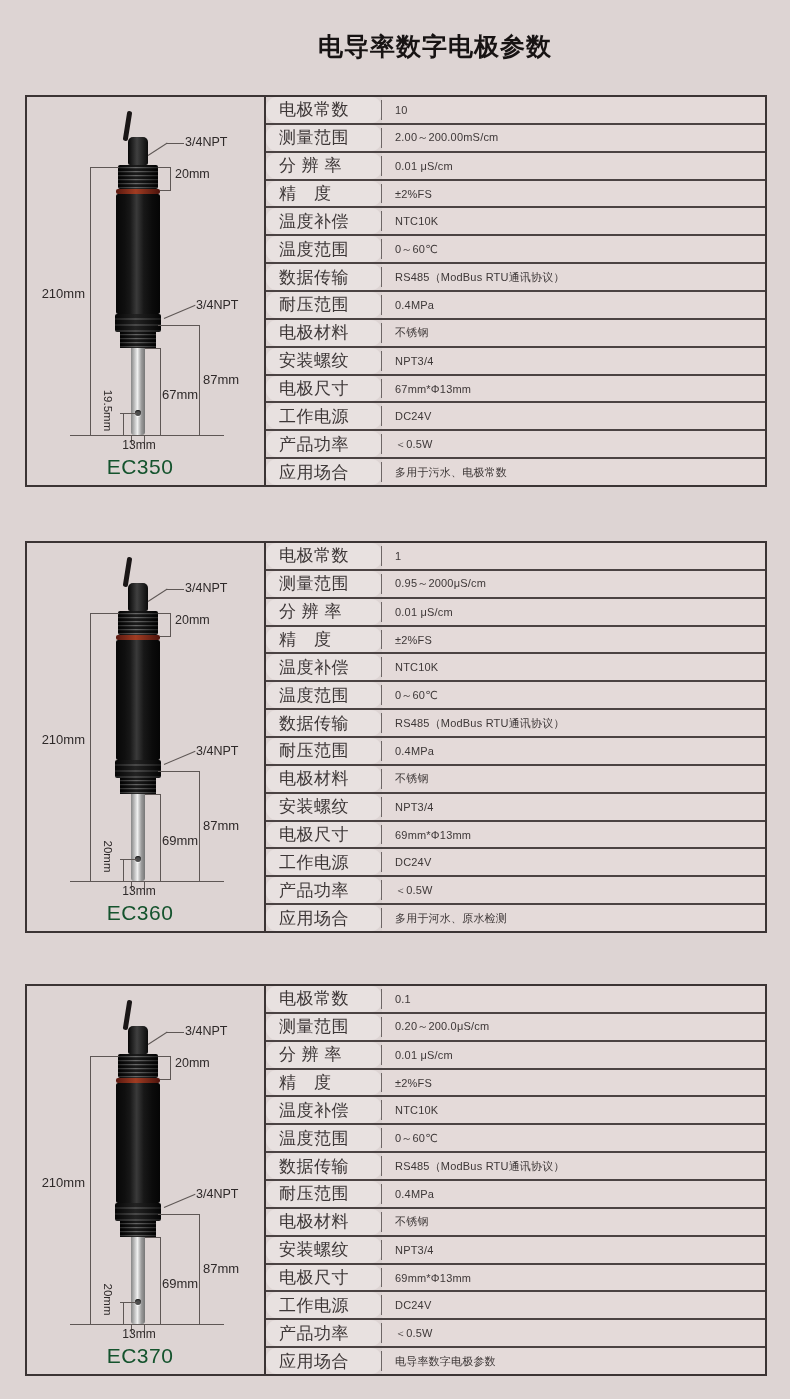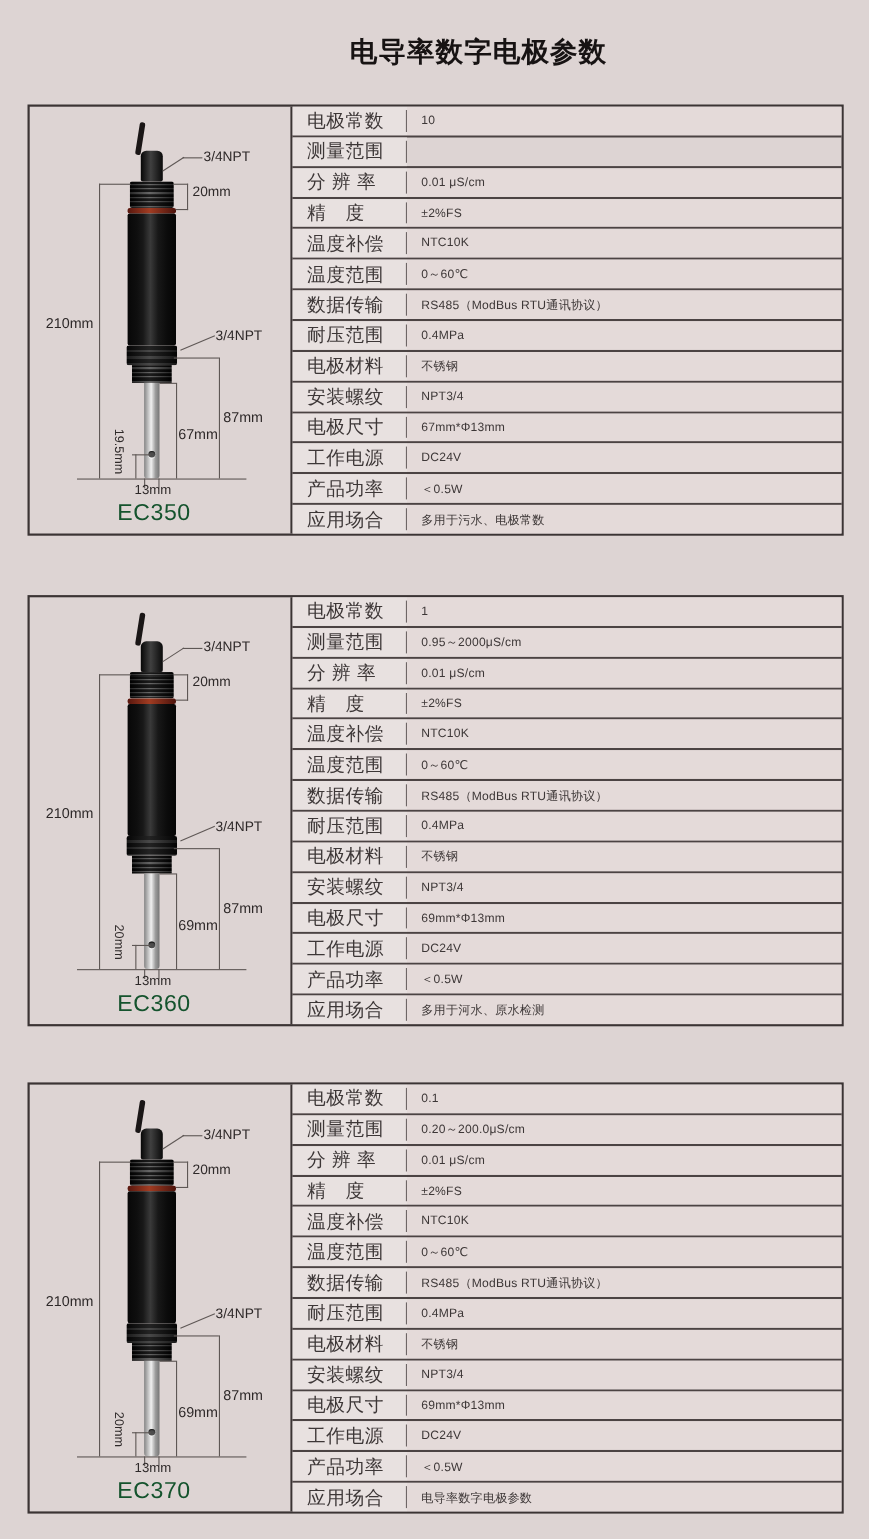--- a/index.html
+++ b/index.html
@@ -20,23 +20,23 @@
   .s1{top:95px}.s2{top:541px}.s3{top:984px}
 
   
   .spec-table{
     position:absolute;top:0;bottom:0;left:237px;right:0;
     border-left:2px solid #3b3434;display:flex;flex-direction:column;
   }
   .row{flex:1;display:flex;align-items:center;position:relative;border-bottom:2px solid #4b4343;min-height:0}
   .row:last-child{border-bottom:none}
   .k{
-    width:104px;flex:none;height:100%;display:flex;align-items:center;
+    width:116px;flex:none;height:100%;display:flex;align-items:center;
     padding-left:13px;box-sizing:border-box;background:#e8e1e0;
-    font-size:17px;letter-spacing:.5px;position:relative;color:#3d3737;
+    font-size:17px;letter-spacing:.5px;position:relative;color:#3d3737;border-radius:11px;
   }
   .k::after{content:"";position:absolute;right:0;top:3px;bottom:3px;width:1px;background:#6e6666}
   .v{
     flex:1;height:100%;display:flex;align-items:center;
     padding-left:13px;box-sizing:border-box;background:#e4dad9;
     font-size:11px;color:#3d3737;letter-spacing:.2px;white-space:nowrap;
   }
 
   
   .diagram{position:absolute;left:0;top:0;width:204px;height:100%}
@@ -142,20 +142,21 @@
       <div class="dimtext model">EC350</div>
     </div>
 
     <div class="spec-table">
         <div class="row">
           <div class="k">电极常数</div>
           <div class="v">10</div>
         </div>
         <div class="row">
           <div class="k">测量范围</div>
+          <div class="v">2.00～200.00mS/cm</div>
         </div>
         <div class="row">
           <div class="k">分 辨 率</div>
           <div class="v">0.01 μS/cm</div>
         </div>
         <div class="row">
           <div class="k">精　度</div>
           <div class="v">±2%FS</div>
         </div>
         <div class="row">

